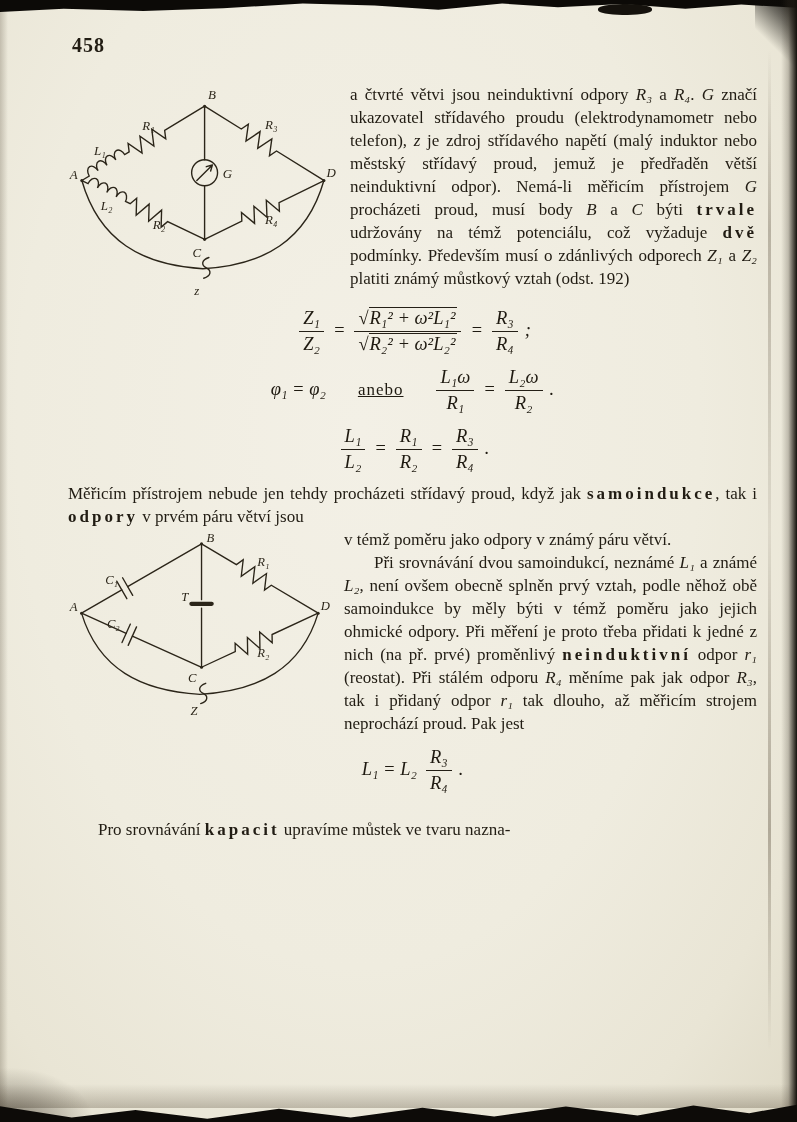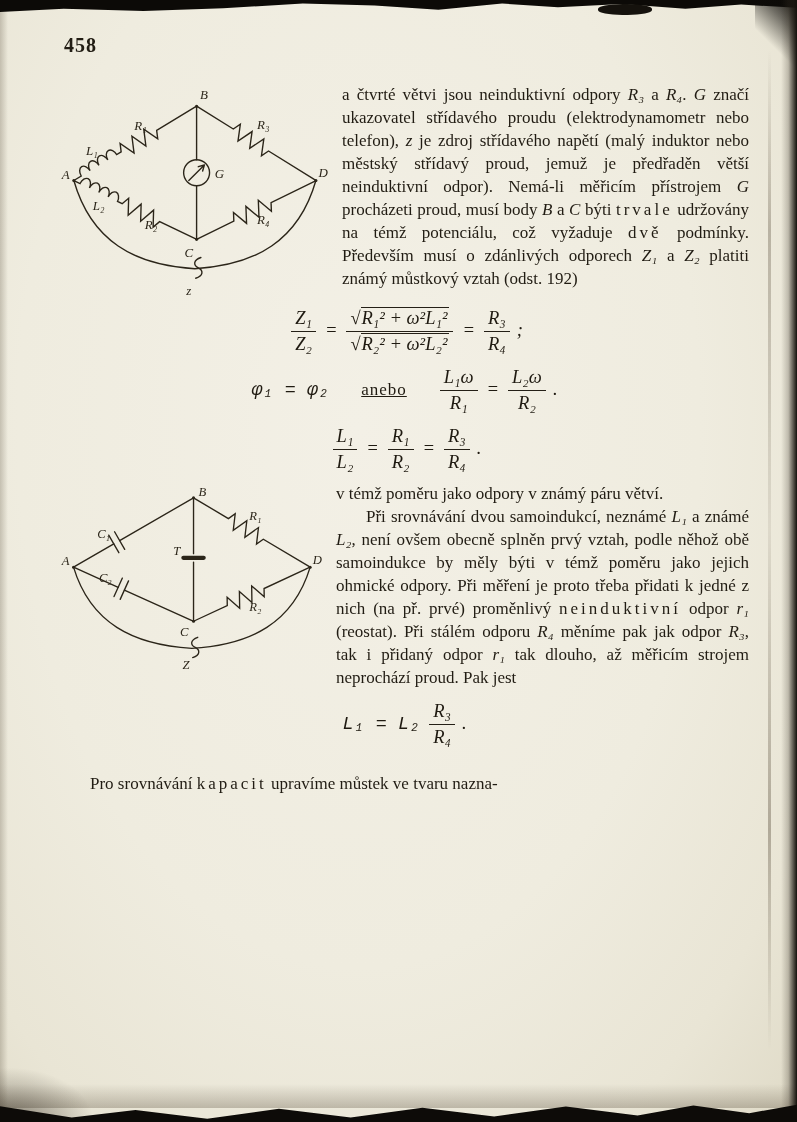--- a/index.html
+++ b/index.html
@@ -2,36 +2,36 @@
 <html><head>
 <meta charset="utf-8">
 <style>
   * { margin:0; padding:0; box-sizing:border-box; }
   html,body { background:#4a4a48; }
   .page {
     position:relative; width:797px; height:1122px; overflow:hidden; margin:0 auto;
     background: radial-gradient(ellipse at 45% 38%, #f3f0e6 0%, #efecdf 55%, #e9e5d5 82%, #dfdac7 100%);
     font-family:"Liberation Serif","DejaVu Serif",serif; color:#221d14;
   }
-  .content { position:absolute; left:60px; top:26px; width:689px; }
+  .content { position:absolute; left:68px; top:26px; width:689px; }
   .page-number { font-size:20px; font-weight:bold; letter-spacing:1px; margin:8px 0 26px 4px; }
   .para { font-size:17px; line-height:23px; text-align:justify; color:#211c13; }
   .para .v { font-style:italic; }
-  .para .g { letter-spacing:3px; }
+  .para .g { letter-spacing:3px;font-weight:bold; }
   .indent { text-indent:30px; }
   figure.fig { float:left; margin:4px 14px 8px 0; text-align:center; }
   figure.fig svg { display:block; margin:0 auto; }
   figcaption { font-size:14px; margin-top:4px; color:#27221a; }
   .formula { clear:both; text-align:center; font-size:18.5px; font-style:italic; margin:12px 0 9px; color:#1f1a11; white-space:nowrap; }
   .formula .frac { display:inline-block; vertical-align:middle; text-align:center; margin:0 5px; }
   .formula .num { display:block; border-bottom:1.5px solid #241f16; padding:0 4px 2px; }
   .formula .den { display:block; padding:2px 4px 0; }
   .formula .op { margin:0 4px; }
   .formula .word { font-style:normal; margin:0 28px; font-size:17px; letter-spacing:1px;text-decoration:underline; }
-  .formula .lhs { margin-right:4px;font-family:Liberation Mono, monospace; }
+  .formula .lhs { margin-right:4px; }
   .formula .radicand { border-top:1.5px solid #241f16; padding:0 2px 0 1px;text-align:center; }
   .formula .punct { margin-left:2px; }
   
   .edge-top { position:absolute; top:0; left:0; width:100%; height:12px; background:#0c0a07; z-index:5;
     clip-path: polygon(0 0,100% 0,100% 65%,93% 38%,86% 72%,78% 34%,70% 60%,63% 30%,55% 82%,47% 45%,38% 30%,28% 68%,18% 92%,8% 72%,0 100%); }
   .edge-top-blob { position:absolute; top:4px; left:598px; width:54px; height:11px; background:#15120d; border-radius:45%; z-index:5; }
   .edge-right { position:absolute; top:0; right:0; width:16px; height:100%; z-index:5;
     background: linear-gradient(90deg, rgba(59,52,40,0) 0%, rgba(59,52,40,0.25) 45%, rgba(30,26,19,0.75) 80%, #14110c 100%); }
   .corner-tr { position:absolute; top:0; right:0; width:42px; height:72px; z-index:5;
     background: linear-gradient(225deg, #0d0b08 0%, rgba(13,11,8,0.55) 30%, rgba(13,11,8,0) 62%); }
@@ -107,20 +107,21 @@
 
     <div class="formula">
       <span class="lhs">φ₁ = φ₂</span><span class="word">anebo</span><span class="frac"><span class="num">L₁ω</span><span class="den">R₁</span></span><span class="op">=</span><span class="frac"><span class="num">L₂ω</span><span class="den">R₂</span></span><span class="punct">.</span>
     </div>
 
 
     <div class="formula">
       <span class="frac"><span class="num">L₁</span><span class="den">L₂</span></span><span class="op">=</span><span class="frac"><span class="num">R₁</span><span class="den">R₂</span></span><span class="op">=</span><span class="frac"><span class="num">R₃</span><span class="den">R₄</span></span><span class="punct">.</span>
     </div>
 
+    <p class="para"><span>Měřicím přístrojem nebude jen tehdy procházeti střídavý proud, když jak </span><span class="g">samoindukce</span><span>, tak i </span><span class="g">odpory</span><span> v prvém páru větví jsou</span></p>
 
     <section>
       <figure class="fig">
         <svg width="262" height="186" viewBox="0 0 310 220">
           <g stroke="#2b2519" stroke-width="1.6" fill="none" stroke-linecap="round">
             <g transform="translate(16,96) rotate(-30)">
               <path d="M0,0 h55 M63,0 h101"></path>
               <path d="M55,-12 v24 M63,-12 v24"></path>
             </g>
             <g transform="translate(158,14) rotate(30.7)">

